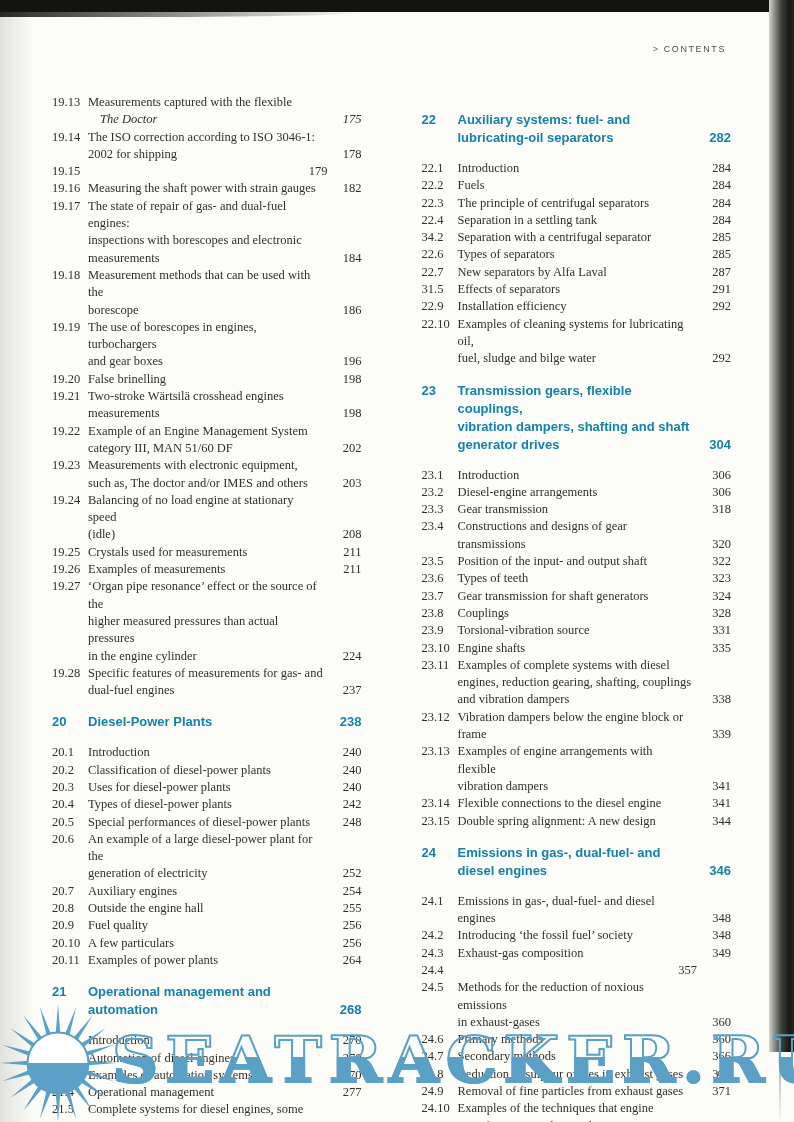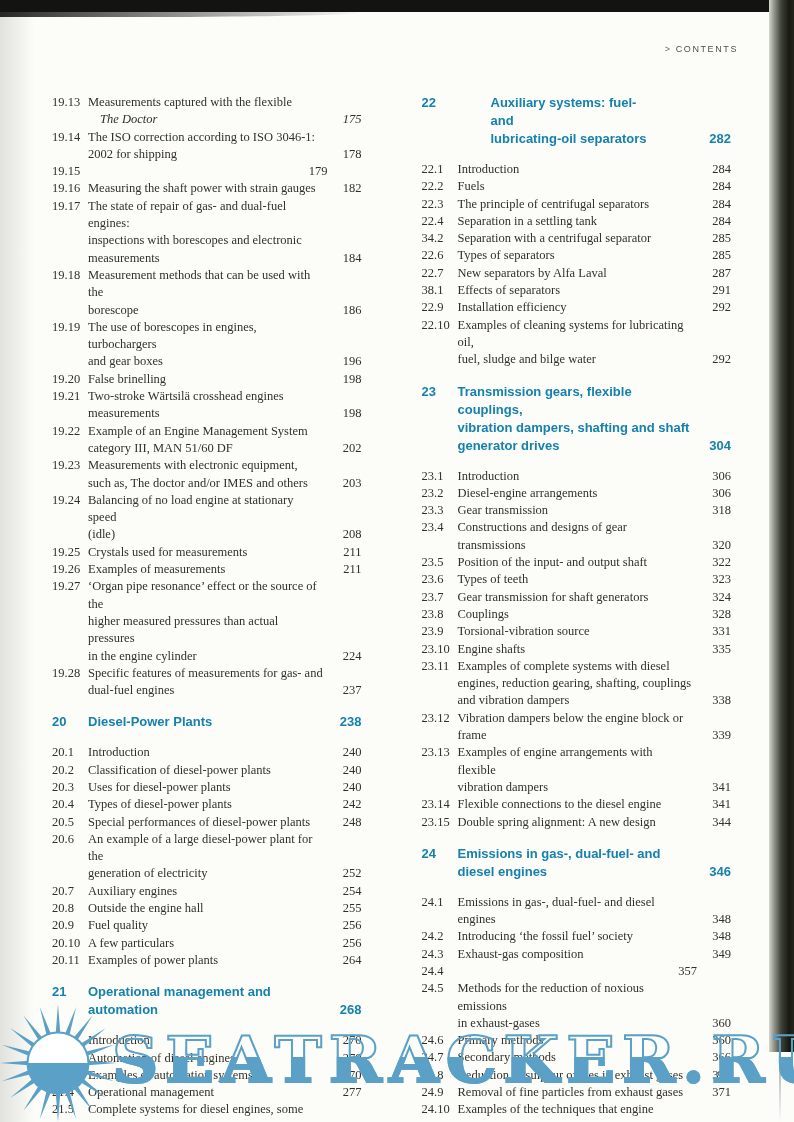--- a/index.html
+++ b/index.html
@@ -15,37 +15,37 @@
     background:linear-gradient(to right, rgba(19,19,17,.9), rgba(19,19,17,0));
     border-bottom-right-radius:60% 100%; }
   .right-strip { position:absolute; top:0; right:0; width:25px; height:1052px; z-index:3;
     background:linear-gradient(to right, #d6d6d0 0%, #8d9086 22%, #40433a 48%, #181a12 80%, #23251d 100%); }
   .right-strip::after { content:""; position:absolute; left:10px; top:1052px; width:2px; height:70px;
     background:linear-gradient(to bottom, #9aa4a8, rgba(154,164,168,0)); }
   .left-shade { position:absolute; top:0; left:0; width:34px; height:100%; z-index:2;
     background:linear-gradient(to right, rgba(60,60,55,.14), rgba(60,60,55,0)); }
 
   
-  .header { position:absolute; top:44px; right:56px; z-index:4;
+  .header { position:absolute; top:44px; right:68px; z-index:4;
     font-family:"Liberation Sans", sans-serif; font-size:9px; letter-spacing:1.6px; color:#4f4f4d;margin-left:24px; }
   .header .arrow { margin-right:4px; color:#6a6a68; }
 
   
   .content { position:absolute; top:94px; left:52px; width:679px; display:flex; gap:60px; z-index:4; }
   .col { flex:1; display:flex; flex-direction:column; }
 
   .row { display:grid; grid-template-columns:36px 1fr 34px; font-size:12.5px; line-height:17.3px; }
   .row .num { align-self:start; }
   .row .txt { padding-right:4px; }
   .row .pg  { text-align:right; align-self:end; }
   .i { font-style:italic;margin-left:12px; }
 
   .section-row { font-family:"Liberation Sans", sans-serif; font-weight:bold;
     color:var(--heading,#1581ac); font-size:13px; line-height:18px; margin:14px 0 13px; }
-  .section-row:first-child { margin-top:0;gap:33px; }
+  .section-row:first-child { margin-top:17px; }
 
   
   .watermark { position:absolute; left:0; top:0; width:100%; height:100%; z-index:6; pointer-events:none; }
   .wm-sun { position:absolute; left:-5px; top:1000px; width:126px; height:126px; }
   .wm-text {
     position:absolute; left:112px; top:1028px; white-space:nowrap;
     font-family:"DejaVu Serif", serif; font-weight:700; font-size:64px; line-height:64px; letter-spacing:7px;
     color:transparent;
     -webkit-background-clip:text; background-clip:text;
   }
@@ -369,21 +369,21 @@
           <div class="pg">285</div>
         </div>
         <div class="row entry-row">
           <div class="num">22.7</div>
           <div class="txt">
             <div class="line">New separators by Alfa Laval</div>
           </div>
           <div class="pg">287</div>
         </div>
         <div class="row entry-row">
-          <div class="num">38.1</div>
+          <div class="num">31.5</div>
           <div class="txt">
             <div class="line">Effects of separators</div>
           </div>
           <div class="pg">291</div>
         </div>
         <div class="row entry-row">
           <div class="num">22.9</div>
           <div class="txt">
             <div class="line">Installation efficiency</div>
           </div>

